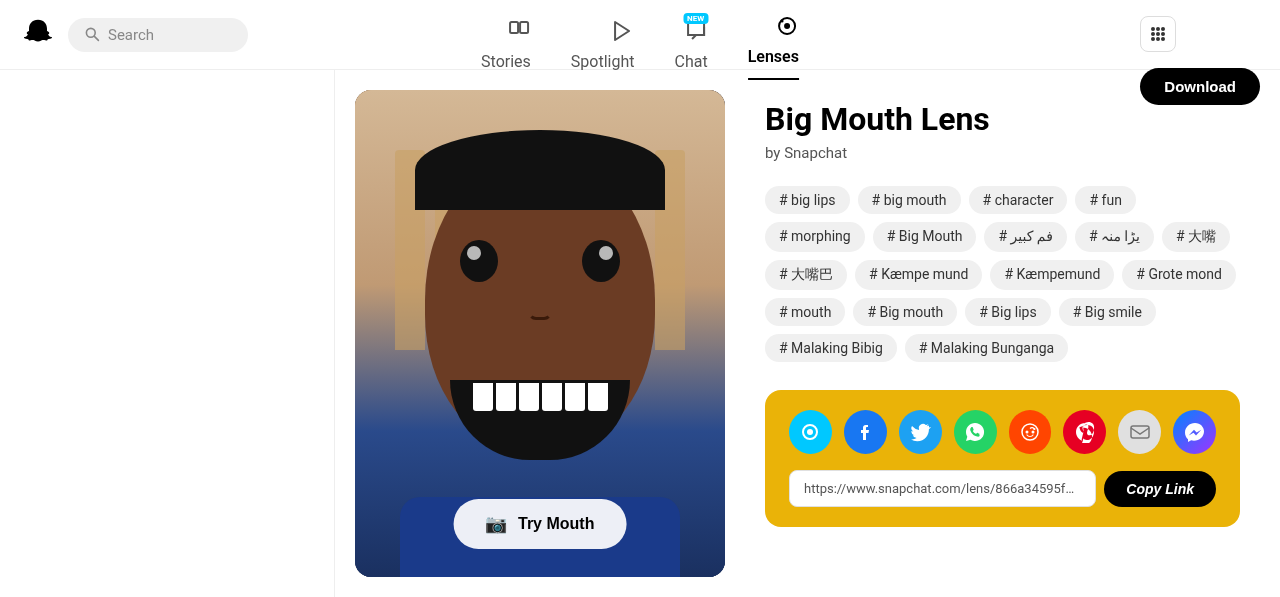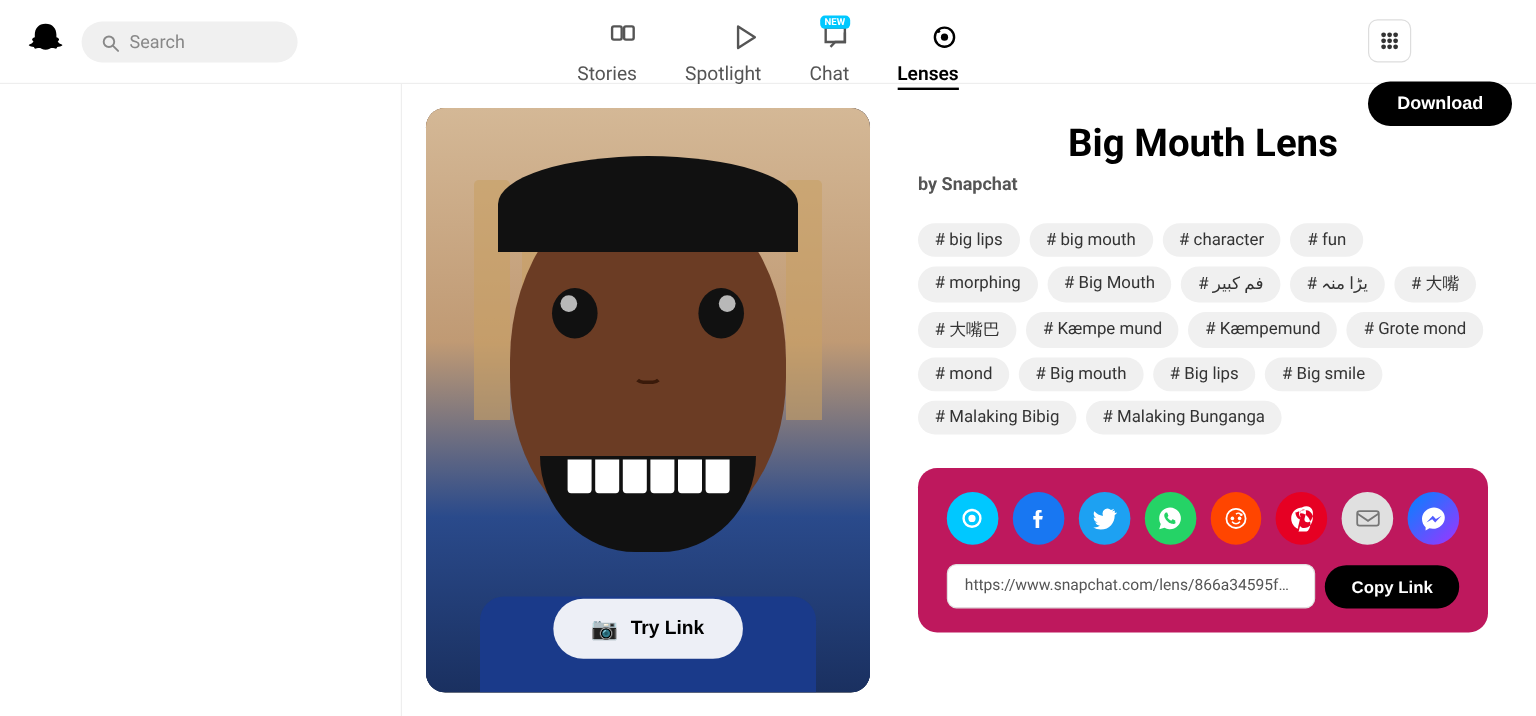--- a/index.html
+++ b/index.html
@@ -18,21 +18,21 @@
       display: flex;
       align-items: center;
       gap: 12px;
       flex: 0 0 auto;
     }
     .snapchat-logo {
       width: 36px; height: 36px;
     }
     .search-bar {
       display: flex;
-      align-items: flex-end;
+      align-items: flex-start;
       background: #f0f0f0;
       border-radius: 20px;
       padding: 8px 16px;
       gap: 8px;
       width: 180px;
       cursor: pointer;
     }
     .search-bar span {
       color: #888;
       font-size: 15px;
@@ -51,21 +51,21 @@
       align-items: flex-end;
       gap: 4px;
       cursor: pointer;
       padding-bottom: 4px;
       text-decoration: none;
       color: #333;
       margin-top: 24px;
     }
     .nav-item.active {
       border-bottom: 2px solid #000;
-      padding-bottom: 2px;
+      padding-bottom: 12px;
     }
     .nav-item .nav-label {
       font-size: 16px;
       color: #555;
     }
     .nav-item.active .nav-label {
       color: #000;
       font-weight: 600;
     }
     .nav-icon {
@@ -163,47 +163,45 @@
     .right-content {
       flex: 1;
       padding: 30px 40px;
       overflow-y: auto;
     }
     .lens-title {
       font-size: 32px;
       font-weight: 700;
       color: #000;
       margin-bottom: 6px;
-      text-align: center;
     }
     .lens-author {
       font-size: 15px;
       color: #555;
       margin-bottom: 24px;
-      font-weight: bold;
     }
     .tags-container {
       display: flex;
       flex-wrap: wrap;
       gap: 8px;
       margin-bottom: 28px;
     }
     .tag {
       background: #f0f0f0;
       border-radius: 20px;
       padding: 6px 14px;
       font-size: 14px;
       color: #333;
       cursor: pointer;
       white-space: nowrap;
     }
 
     
     .share-section {
-      background: #be185d;
+      background: #eab308;
       border-radius: 16px;
       padding: 20px 24px;
     }
     .share-icons {
       display: flex;
       gap: 12px;
       justify-content: center;
       margin-bottom: 16px;
     }
     .share-icon-btn {
@@ -246,20 +244,21 @@
     .copy-link-btn {
       background: #000;
       color: #fff;
       border: none;
       border-radius: 24px;
       padding: 10px 22px;
       font-size: 14px;
       font-weight: 600;
       cursor: pointer;
       white-space: nowrap;
+      font-style: italic;
     }
   </style>
 </head>
 <body>
 
 <header class="header">
   <div class="logo-area">
 
     <svg class="snapchat-logo" viewBox="0 0 40 40" fill="none" xmlns="http://www.w3.org/2000/svg">
       <path d="M20 3C13.5 3 10 7.5 10 13v2.5c-.8.3-2.5 1-2.5 2.2 0 1 .8 1.3 1.3 1.4-.3.8-1.2 2.8-3.8 3.2-.5.1-.8.5-.3 1 .6.7 2.8 1.2 4.5 1.4.2.5.6 1.5 1.2 1.5.3 0 .8-.1 1.6-.4.9-.3 2.1-.5 3-.2 1.1.4 2 1.5 5 1.5s3.9-1.1 5-1.5c.9-.3 2.1-.1 3 .2.8.3 1.3.4 1.6.4.6 0 1-.9 1.2-1.5 1.7-.2 3.9-.7 4.5-1.4.5-.5.2-.9-.3-1-2.6-.4-3.5-2.4-3.8-3.2.5-.1 1.3-.4 1.3-1.4 0-1.2-1.7-1.9-2.5-2.2V13c0-5.5-3.5-10-10-10z" fill="#000"></path>
@@ -377,21 +376,21 @@
           </div>
         </div>
 
         <div style="position:absolute;top:170px;left:50%;transform:translateX(-50%);width:24px;height:20px;border-bottom:3px solid #3a1a0a;border-left:3px solid transparent;border-right:3px solid transparent;border-radius:0 0 8px 8px;"></div>
       </div>
 
       <div style="position:absolute;bottom:0;left:50%;transform:translateX(-50%);width:280px;height:80px;background:#1a3a8a;border-radius:20px 20px 0 0;"></div>
     </div>
     <button class="try-lens-btn">
       <span class="camera-icon-sm">📷</span>
-      <span>Try Link</span>
+      <span>Try Mouth</span>
     </button>
   </div>
 
   <div class="right-content">
     <h1 class="lens-title">Big Mouth Lens</h1>
     <p class="lens-author">by Snapchat</p>
 
     <div class="tags-container">
 
     <span class="tag"># big lips</span>
@@ -400,21 +399,21 @@
         <span class="tag"># fun</span>
         <span class="tag"># morphing</span>
         <span class="tag"># Big Mouth</span>
         <span class="tag"># فم کبیر</span>
         <span class="tag"># یڑا منہ</span>
         <span class="tag"># 大嘴</span>
         <span class="tag"># 大嘴巴</span>
         <span class="tag"># Kæmpe mund</span>
         <span class="tag"># Kæmpemund</span>
         <span class="tag"># Grote mond</span>
-        <span class="tag"># mond</span>
+        <span class="tag"># mouth</span>
         <span class="tag"># Big mouth</span>
         <span class="tag"># Big lips</span>
         <span class="tag"># Big smile</span>
         <span class="tag"># Malaking Bibig</span>
         <span class="tag"># Malaking Bunganga</span>
       </div>
 
     <div class="share-section">
       <div class="share-icons">
         <button class="share-icon-btn si-snapcode" title="Snapcode">

